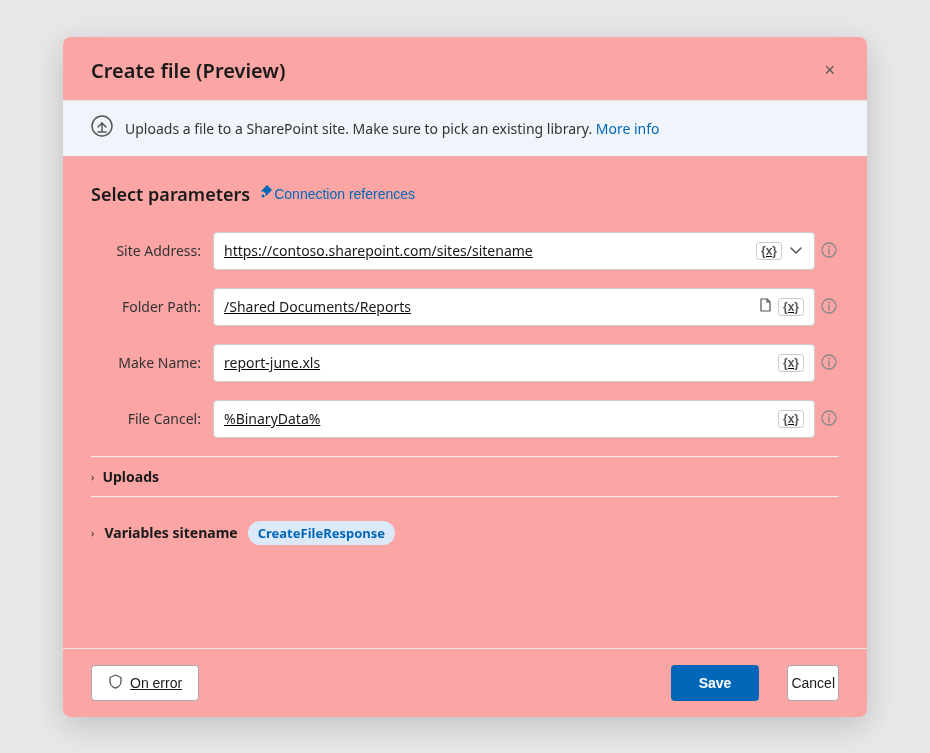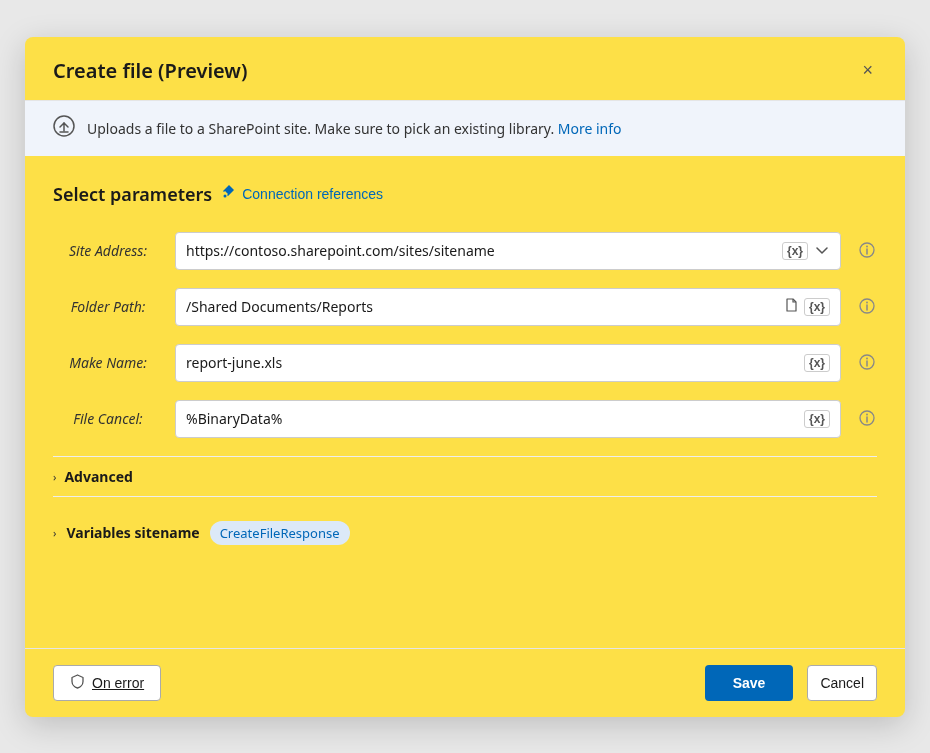--- a/index.html
+++ b/index.html
@@ -5,24 +5,24 @@
     * { box-sizing: border-box; margin: 0; padding: 0; }
     body {
       background: #e8e8e8;
       display: flex;
       align-items: center;
       justify-content: center;
       min-height: 100vh;
       font-family: 'Segoe UI', system-ui, sans-serif;
     }
     .dialog {
-      background: #fde047;
+      background: #fca5a5;
       border-radius: 8px;
       box-shadow: 0 8px 32px rgba(0,0,0,0.18);
-      width: 880px;
+      width: 804px;
       min-height: 680px;
       display: flex;
       flex-direction: column;
       overflow: hidden;
     }
     .dialog-header {
       display: flex;
       align-items: center;
       justify-content: space-between;
       padding: 20px 28px 16px 28px;
@@ -72,48 +72,47 @@
       margin-bottom: 24px;
     }
     .section-title {
       font-size: 18px;
       font-weight: 600;
       color: #1a1a1a;
     }
     .connection-ref-btn {
       display: flex;
       align-items: center;
-      gap: 6px;
       background: none;
       border: none;
       cursor: pointer;
       font-size: 14px;
       color: #0067b8;
       padding: 4px 8px;
       border-radius: 4px;
     }
     .form-row {
       display: flex;
       align-items: center;
       margin-bottom: 18px;
       gap: 12px;
     }
     .form-label {
       font-size: 14px;
       color: #333;
       width: 110px;
       flex-shrink: 0;
-      text-align: center;
-      font-style: italic;
+      text-align: right;
     }
     .field-container {
       flex: 1;
       display: flex;
       align-items: center;
-      gap: 16px;
+      gap: 4px;
+      text-decoration: underline;
     }
     .input-box {
       flex: 1;
       border: 1.5px solid #ccc;
       border-radius: 4px;
       padding: 8px 10px;
       font-size: 14px;
       color: #1a1a1a;
       display: flex;
       align-items: center;
@@ -195,21 +194,21 @@
       font-size: 14px;
       font-weight: 700;
       color: #1a1a1a;
     }
     .variable-badge {
       background: #dce9f8;
       color: #0067b8;
       font-size: 13px;
       padding: 3px 10px;
       border-radius: 12px;
-      font-weight: 400;
+      font-weight: 700;
     }
     .dialog-footer {
       display: flex;
       align-items: center;
       justify-content: space-between;
       padding: 16px 28px;
       border-top: 1px solid #e5e5e5;
     }
     .on-error-btn {
       display: flex;
@@ -219,38 +218,38 @@
       background: #fff;
       border-radius: 4px;
       padding: 8px 16px;
       font-size: 14px;
       cursor: pointer;
       color: #1a1a1a;
       text-decoration: underline;
     }
     .footer-right {
       display: flex;
-      gap: 14px;
+      gap: 28px;
     }
     .save-btn {
       background: #0067b8;
       color: #fff;
       border: none;
       border-radius: 4px;
       padding: 9px 28px;
       font-size: 14px;
       font-weight: 600;
       cursor: pointer;
     }
     .cancel-btn {
       background: #fff;
       color: #1a1a1a;
       border: 1.5px solid #aaa;
       border-radius: 4px;
-      padding: 9px 12px;
+      padding: 9px 3px;
       font-size: 14px;
       cursor: pointer;
     }
   </style>
 </head>
 <body>
 
 <div class="dialog">
 
   <div class="dialog-header">
@@ -357,21 +356,21 @@
                 <circle cx="8" cy="8" r="7" stroke="#888" stroke-width="1.3"></circle>
                 <line x1="8" y1="7" x2="8" y2="12" stroke="#888" stroke-width="1.5" stroke-linecap="round"></line>
                 <circle cx="8" cy="4.5" r="0.9" fill="#888"></circle>
               </svg></button>
           </div>
         </div>
       </div>
 
     <div class="advanced-section">
       <span class="chevron-icon">›</span>
-      <span class="advanced-label">Advanced</span>
+      <span class="advanced-label">Uploads</span>
     </div>
 
     <div class="variables-section">
       <span class="chevron-icon">›</span>
       <span class="variables-label">Variables sitename</span>
       <span class="variable-badge">CreateFileResponse</span>
     </div>
   </div>
 
   <div class="dialog-footer">

